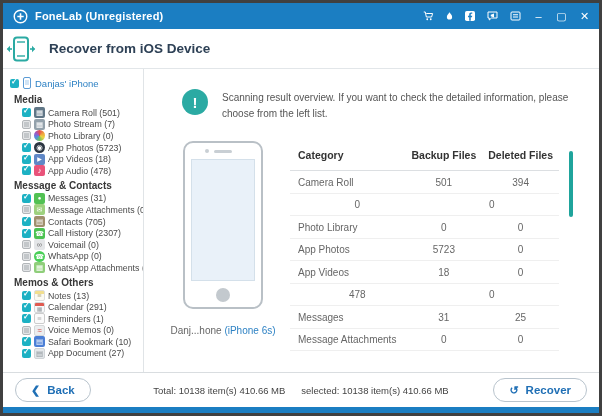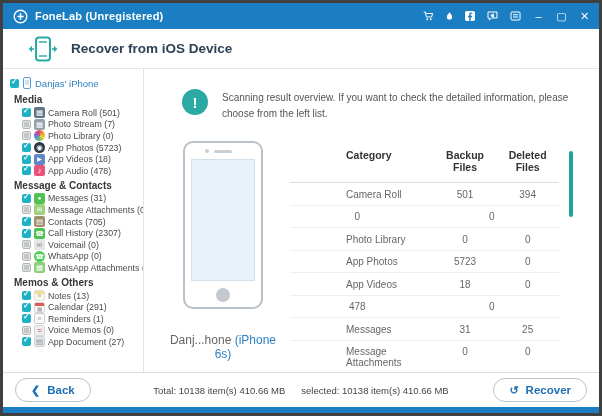--- a/index.html
+++ b/index.html
@@ -10,21 +10,21 @@
   
   .titlebar { height:26px; background:#1b7ec2; display:flex; align-items:center;
               padding:0 8px 0 10px; gap:7px; flex:none; }
   .tb-title { color:#fff; font-size:11px; font-weight:bold; letter-spacing:.2px; }
   .tb-right { margin-left:auto; display:flex; align-items:center; gap:10px; }
   .tb-ico { display:flex; align-items:center; cursor:pointer; }
   .win-btn { color:#fff; font-size:11px; width:13px; text-align:center; cursor:pointer; line-height:1; }
 
   
   .header { height:40px; background:#fff; border-bottom:1px solid #e2e6e9;
-            display:flex; align-items:center; padding-left:24px; gap:12px; flex:none; }
+            display:flex; align-items:center; padding-left:2px; gap:12px; flex:none; }
   .header-title { font-size:13.5px; color:#2e4156; font-weight:bold; }
 
   
   .body { flex:1; display:flex; min-height:0; }
   .sidebar { width:141px; flex:none; border-right:1px solid #e0e4e7; padding:6px 0 0 7px; overflow:hidden; }
   .device-row { display:flex; align-items:center; gap:4px; height:16px; margin-bottom:1px; cursor:pointer; }
   .device-name { color:#2e82c4; font-size:9.5px; }
   .dev-phone { width:8px; height:12px; border:1px solid #5b9bd5; border-radius:2px; position:relative; flex:none; }
   .dev-phone::after { content:""; position:absolute; left:1px; right:1px; top:2px; bottom:3px; background:#cfe3f5; }
   .section-title { font-size:10px; color:#383838; font-weight:bold; margin:3px 0 2px 4px; }
@@ -72,28 +72,28 @@
   .phone { width:80px; height:168px; border:2px solid #b9c0c6; border-radius:10px; margin:20px auto 0;
            position:relative; background:#fff; }
   .phone::before { content:""; position:absolute; top:7px; left:50%; transform:translateX(-50%);
                    width:18px; height:2.5px; border-radius:2px; background:#c9cfd4; }
   .phone::after { content:""; position:absolute; top:6px; left:20px; width:4px; height:4px;
                   border-radius:50%; background:#c9cfd4; }
   .phone-screen { position:absolute; left:6px; right:6px; top:16px; bottom:26px;
                   background:#e9f1f9; border:1px solid #d4e0ea; }
   .home { position:absolute; bottom:5px; left:50%; transform:translateX(-50%);
           width:14px; height:14px; border-radius:50%; background:#c3c9ce; }
-  .phone-label { margin-top:24px; font-size:12px; color:#666; }
+  .phone-label { margin-top:16px; font-size:10px; color:#666; }
   .phone-model { color:#2e82c4; }
 
   .table-col { flex:1; margin:22px 40px 0 8px; position:relative; }
   .t-head { display:flex; font-size:10.5px; color:#333; font-weight:bold;
             padding:6px 0 9px; border-bottom:1px solid #dcdfe2; }
   .t-row { display:flex; font-size:10px; color:#666; padding:5.5px 0 5px; border-bottom:1px solid #efefef; }
-  .c-cat { flex:1.4; text-align:left; padding-left:8px;margin-left:48px; }
+  .c-cat { flex:1.4; text-align:left; padding-left:8px; }
   .c-backup { flex:1; text-align:center; }
   .c-del { flex:1; text-align:center; }
   .scrollbar { position:absolute; right:-14px; top:8px; width:4px; height:66px;
                background:#1fa49c; border-radius:2px; cursor:pointer; }
 
   
   .footer { height:35px; flex:none; border-top:1px solid #d9dde0; display:flex; align-items:center;
             padding:0 12px; position:relative; background:#fff; }
   .btn { height:24px; border:1px solid #b9c4cd; border-radius:12px; background:#fff; color:#1f6fb5;
          font-size:11.5px; font-weight:bold; display:flex; align-items:center; gap:7px; padding:0 15px;
@@ -279,20 +279,25 @@
           <span class="ic ic-reminders"></span>
           <span class="lbl">Reminders (1)</span>
         </div>
 
         <div class="s-item">
           <span class="cb cb-off"></span>
           <span class="ic ic-voice-memos"></span>
           <span class="lbl">Voice Memos (0)</span>
         </div>
 
+        <div class="s-item">
+          <span class="cb cb-on"></span>
+          <span class="ic ic-safari-bookmark"></span>
+          <span class="lbl">Safari Bookmark (10)</span>
+        </div>
 
 
         <div class="s-item">
           <span class="cb cb-on"></span>
           <span class="ic ic-app-document"></span>
           <span class="lbl">App Document (27)</span>
         </div>
 
     </aside>
 

